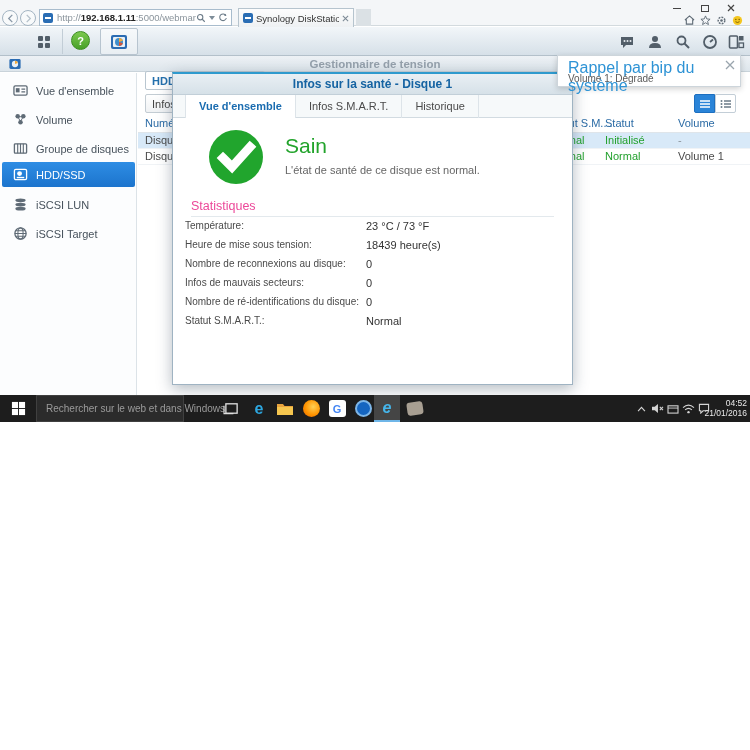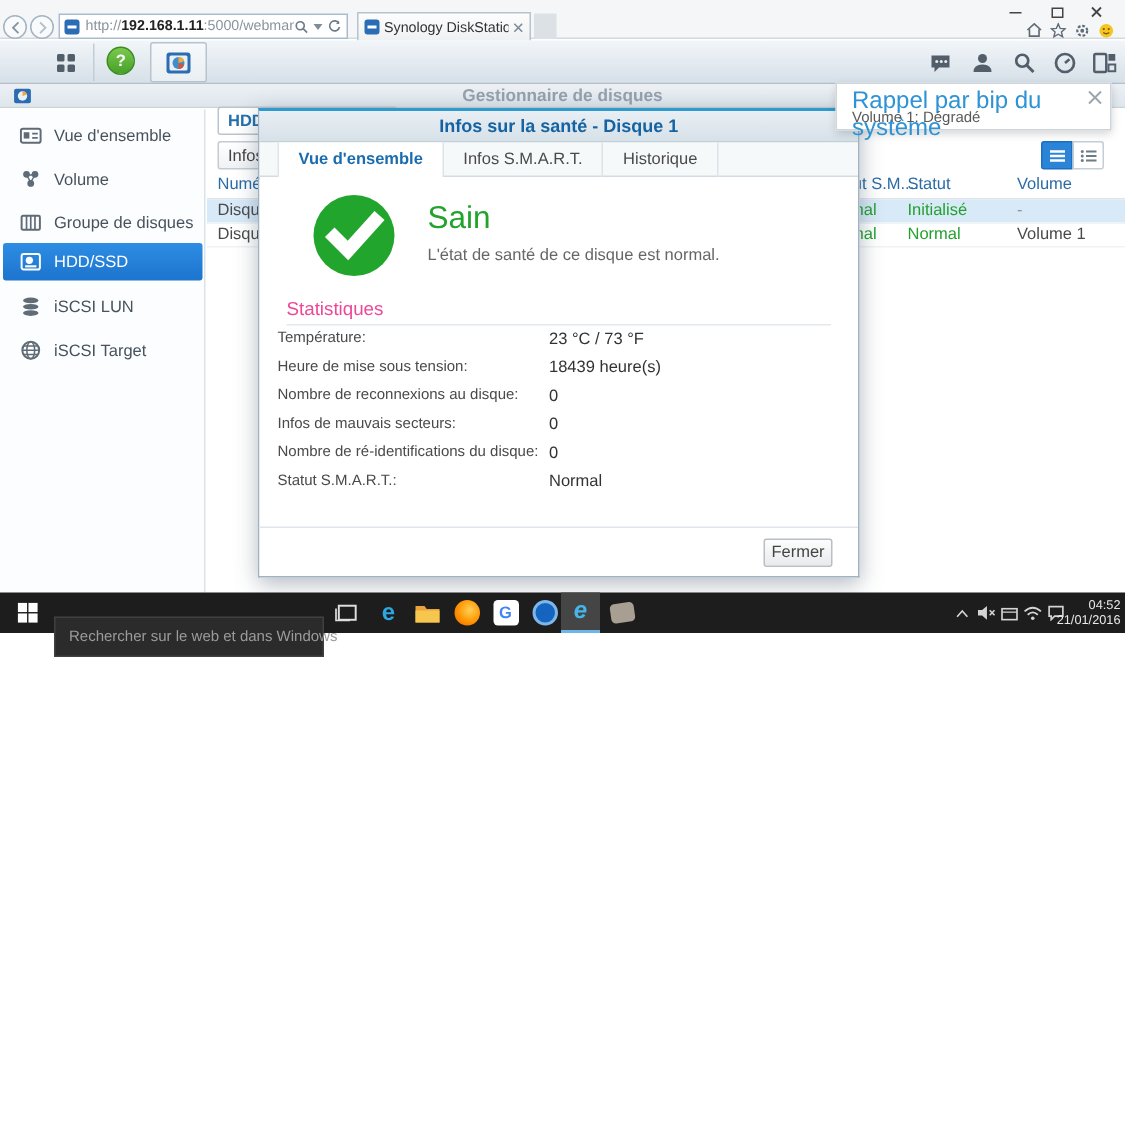--- a/index.html
+++ b/index.html
@@ -81,21 +81,21 @@
 
   
   .notif { left:557px; top:55px; width:184px; height:32px; background:#fff; border:1px solid #cdd5db; box-shadow:0 2px 6px rgba(0,0,0,.18); z-index:50; }
   .notif-title { position:absolute; left:10px; top:3px; font-size:16px; color:#2e93d5; }
   .notif-body { position:absolute; left:10px; top:17px; font-size:10px; color:#5a5a5a; }
   .notif-close { position:absolute; right:5px; top:4px; width:10px; height:10px; }
 
   
   .taskbar { left:0; top:395px; width:750px; height:27px; background:#1d1d1d; z-index:60; }
   .tb-start { left:0; top:0; width:36px; height:27px; display:flex; align-items:center; justify-content:center; }
-  .tb-search { left:36px; top:16px; width:180px; height:27px; background:#2b2b2b; border:1px solid #404040; display:flex; align-items:center; padding-left:9px; }
+  .tb-search { left:36px; top:0; width:148px; height:27px; background:#2b2b2b; border:1px solid #404040; display:flex; align-items:center; padding-left:9px; }
   .tb-search span { font-size:10px; color:#9b9b9b; white-space:nowrap; }
   .tb-ico { top:0; width:26px; height:27px; display:flex; align-items:center; justify-content:center; }
   .tile-active { background:#454545; border-bottom:2px solid #6fb6e8; }
   .glyph-edge { font-size:16px; font-weight:bold; color:#2da7e0; line-height:1; }
   .glyph-ie { font-size:16px; font-weight:bold; color:#45b5ea; font-style:italic; line-height:1; }
   .chrome-sq { width:17px; height:17px; background:#fff; border-radius:3px; display:flex; align-items:center; justify-content:center; font-size:11px; font-weight:bold; color:#4285f4; }
   .ff-circle { width:17px; height:17px; border-radius:50%; background:radial-gradient(circle at 60% 40%, #ffd054 0%, #ff9400 55%, #e66000 100%); }
   .blue-circle { width:17px; height:17px; border-radius:50%; background:#1565c0; border:2px solid #7db6e8; }
   .gray-blob { width:16px; height:13px; background:#a89f92; border-radius:3px; transform:rotate(-8deg); }
   .tray-ico { top:7px; width:14px; height:13px; display:flex; align-items:center; justify-content:center; }
@@ -232,21 +232,21 @@
     <div class="abs dsm-right-ico" style="left:727px">
       <svg width="17" height="16" viewBox="0 0 17 16">
           <rect x="1.5" y="2" width="8" height="12" rx="1" fill="none" stroke="#525e69" stroke-width="1.6"></rect>
           <rect x="11" y="2" width="4.5" height="4.5" fill="#525e69"></rect>
           <rect x="11" y="9" width="4.5" height="4.5" fill="none" stroke="#525e69" stroke-width="1.3"></rect>
         </svg>
     </div>
   </div>
 
   <div class="abs win-titlebar">
-    <div class="win-title">Gestionnaire de disques</div>
+    <div class="win-title">Gestionnaire de tension</div>
   </div>
   <div class="abs app-ico">
     <svg width="14" height="14" viewBox="0 0 20 20">
         <rect x="2" y="3" width="16" height="14" rx="2" fill="#2b6cb3"></rect>
         <circle cx="10" cy="10" r="4.5" fill="#e9f0f6"></circle>
         <path d="M10 10 L10 5.5 A4.5 4.5 0 0 1 14.2 8.6 Z" fill="#f0a93c"></path>
       </svg>
   </div>
 
   <div class="abs sidebar">
@@ -378,23 +378,20 @@
       <div class="abs stat-val" style="top:119px">18439 heure(s)</div>
       <div class="abs stat-lbl" style="top:138px">Nombre de reconnexions au disque:</div>
       <div class="abs stat-val" style="top:138px">0</div>
       <div class="abs stat-lbl" style="top:157px">Infos de mauvais secteurs:</div>
       <div class="abs stat-val" style="top:157px">0</div>
       <div class="abs stat-lbl" style="top:176px">Nombre de ré-identifications du disque:</div>
       <div class="abs stat-val" style="top:176px">0</div>
       <div class="abs stat-lbl" style="top:195px">Statut S.M.A.R.T.:</div>
       <div class="abs stat-val c-green" style="top:195px">Normal</div>
     </div>
-    <div class="d-footer">
-      <div class="btn-fermer">Fermer</div>
-    </div>
   </div>
 
   <div class="abs notif">
     <div class="notif-title">Rappel par bip du système</div>
     <div class="notif-body">Volume 1: Dégradé</div>
     <svg class="notif-close" viewBox="0 0 10 10">
         <path d="M1 1 L9 9 M9 1 L1 9" stroke="#9aa5ad" stroke-width="1.3"></path>
       </svg>
   </div>
 

